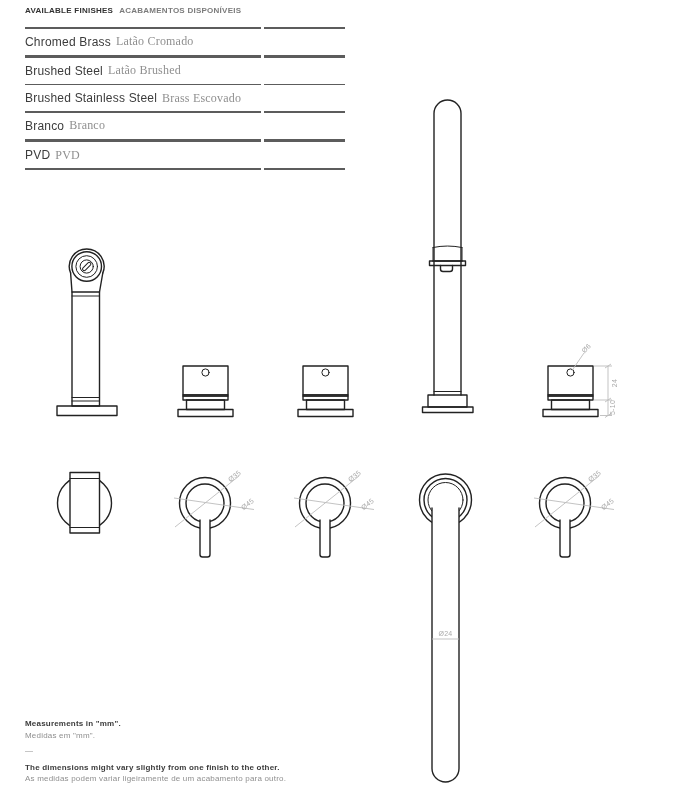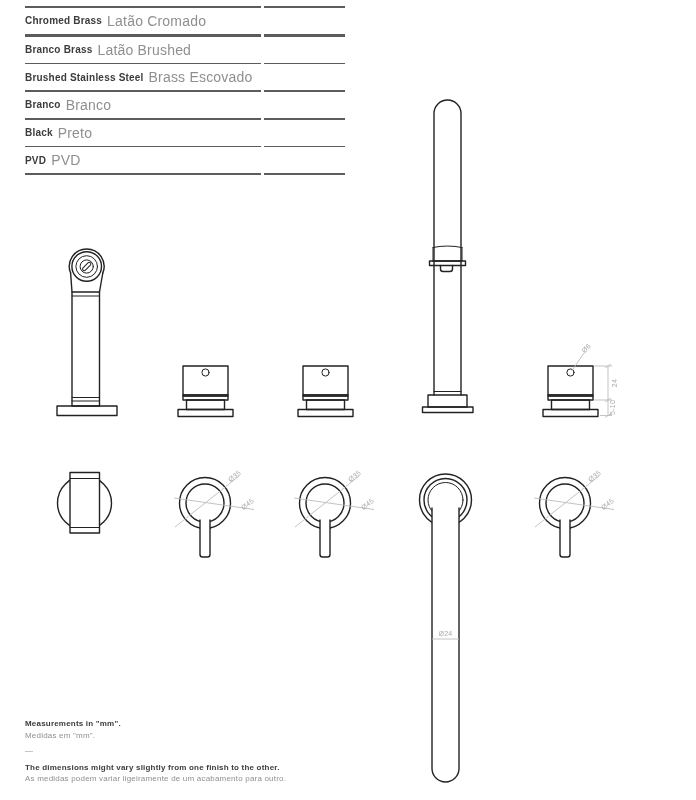--- a/index.html
+++ b/index.html
@@ -8,22 +8,22 @@
   
   .finishes{position:absolute;left:25px;top:6px;width:320px;}
   .fin-header{height:21px;display:flex;align-items:flex-start;gap:6px;}
   .t-en{font-size:8px;font-weight:700;color:#323232;letter-spacing:.25px;}
   .t-pt{font-size:8px;font-weight:600;color:#7b7b7b;letter-spacing:.25px;}
   .rule{display:flex;align-items:center;height:1.6px;}
   .seg{display:block;height:1.6px;background:#5c5c5c;}
   .seg.l{width:236px;margin-right:3px;}
   .seg.r{flex:1;}
   .fin-row{height:26px;display:flex;align-items:center;gap:5px;}
-  .r-en{font-size:10px;font-weight:700;color:#3c3c3c;letter-spacing:.2px;}
-  .r-pt{font-size:14px;color:#8f8f8f;letter-spacing:.2px;}
+  .r-en{font-size:12px;font-weight:400;color:#3c3c3c;letter-spacing:.2px;}
+  .r-pt{font-size:12px;color:#8f8f8f;letter-spacing:.2px;font-family:Liberation Serif, serif;}
   
   .notes{position:absolute;left:25px;top:718px;width:420px;}
   .notes p{margin:0;font-size:8px;line-height:11.5px;letter-spacing:.2px;}
   .n-bold{font-weight:700;color:#3c3c3c;}
   .n-gray{color:#8f8f8f;}
   .dash{margin:4px 0 5px 0 !important;color:#8f8f8f;}
   .tol{margin-top:3px !important;}
   
   .drawings{position:absolute;left:0;top:0;width:696px;height:800px;}
   .part{fill:none;stroke:#222;stroke-width:1.4;stroke-linecap:round;stroke-linejoin:round;}
@@ -31,41 +31,45 @@
   .filled{fill:#ffffff;}
   .dim{stroke:#bcbcbc;stroke-width:0.9;fill:none;}
   .dimtext{fill:#a9a9a9;font-size:7px;font-family:"Liberation Sans",sans-serif;letter-spacing:.3px;}
 </style>
 </head>
 <body>
 
 <div class="page">
 
   <div class="finishes">
+    <div class="fin-header">
+      <span class="t-en">AVAILABLE FINISHES</span>
+      <span class="t-pt">ACABAMENTOS DISPONÍVEIS</span>
+    </div>
     <div class="rule">
         <span class="seg l"></span>
         <span class="seg r"></span>
       </div>
 
     <div class="fin-row">
       <span class="r-en">Chromed Brass</span>
       <span class="r-pt">Latão Cromado</span>
     </div>
     <div class="rule">
         <span class="seg l"></span>
         <span class="seg r"></span>
       </div>
 
     <div class="rule">
         <span class="seg l"></span>
         <span class="seg r"></span>
       </div>
 
     <div class="fin-row">
-      <span class="r-en">Branco Brass</span>
+      <span class="r-en">Brushed Steel</span>
       <span class="r-pt">Latão Brushed</span>
     </div>
     <div class="rule">
         <span class="seg l"></span>
         <span class="seg r"></span>
       </div>
 
     <div class="fin-row">
       <span class="r-en">Brushed Stainless Steel</span>
       <span class="r-pt">Brass Escovado</span>
@@ -77,24 +81,20 @@
 
     <div class="fin-row">
       <span class="r-en">Branco</span>
       <span class="r-pt">Branco</span>
     </div>
     <div class="rule">
         <span class="seg l"></span>
         <span class="seg r"></span>
       </div>
 
-    <div class="fin-row">
-      <span class="r-en">Black</span>
-      <span class="r-pt">Preto</span>
-    </div>
     <div class="rule">
         <span class="seg l"></span>
         <span class="seg r"></span>
       </div>
 
     <div class="fin-row">
       <span class="r-en">PVD</span>
       <span class="r-pt">PVD</span>
     </div>
     <div class="rule">

